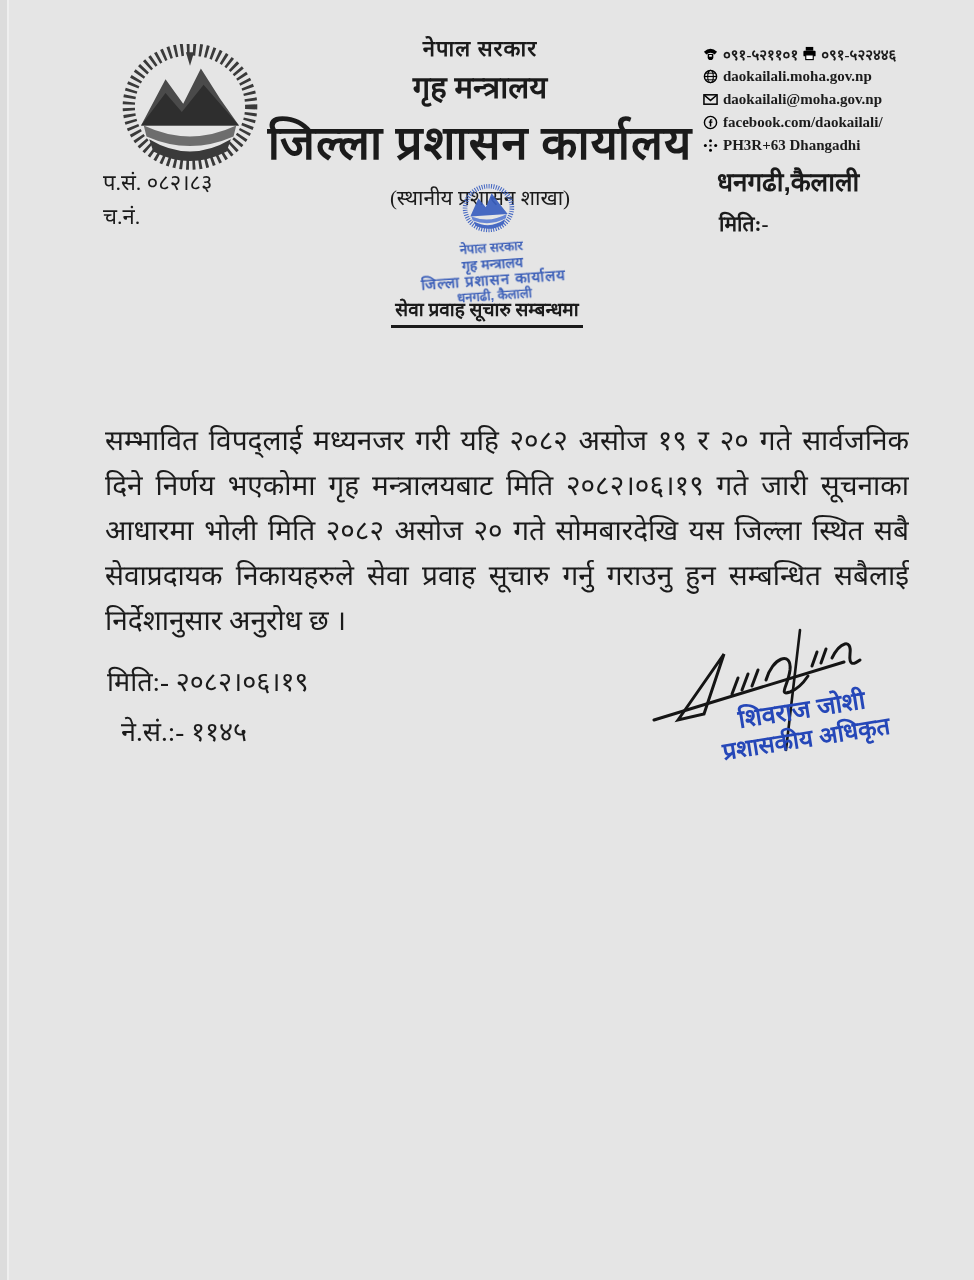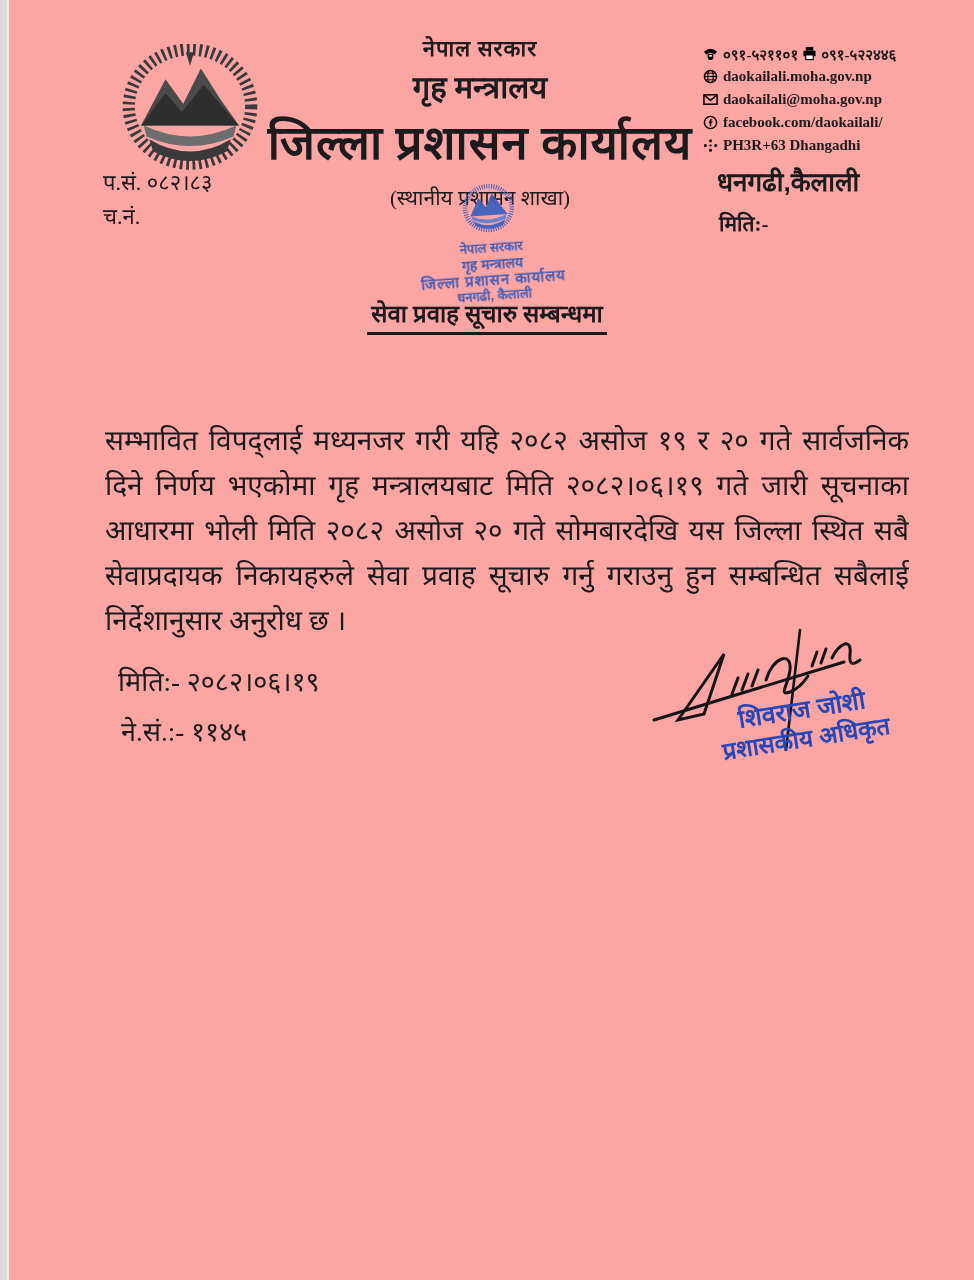--- a/index.html
+++ b/index.html
@@ -1,17 +1,17 @@
 <!DOCTYPE html>
 <html><head>
 <meta charset="utf-8">
 <style>
   html,body{margin:0;padding:0;background:#ffffff;}
   .page{
-    position:relative;width:974px;height:1280px;background:#fca5a5;overflow:hidden;
+    position:relative;width:974px;height:1280px;background:#e5e5e5;overflow:hidden;
     font-family:"Liberation Serif","DejaVu Serif",serif;color:#1b1b1b;
   }
   .scan-edge{position:absolute;left:0;top:0;width:7px;height:100%;background:#dcdcdc;}
   .scan-edge2{position:absolute;left:7px;top:0;width:2px;height:100%;background:#efefef;}
 
   
   .emblem{position:absolute;left:120px;top:44px;width:140px;height:136px;}
   .head-center{position:absolute;left:230px;top:32px;width:500px;text-align:center;}
   .gov-line{font-size:22px;font-weight:bold;letter-spacing:1px;}
   .ministry-line{font-size:31px;font-weight:bold;margin-top:3px;}
@@ -34,31 +34,31 @@
   .stamp svg{width:58px;height:52px;}
   .stamp .s1{font-size:13px;}
   .stamp .s2{font-size:14px;}
   .stamp .s3{font-size:15px;letter-spacing:1px;}
   .stamp .s4{font-size:13px;}
   .stamp div{color:#2f55b5;font-weight:bold;line-height:16px;
     font-family:"Liberation Sans","DejaVu Sans",sans-serif;filter:blur(.2px);}
 
   
   .subject-wrap{position:absolute;left:0;top:296px;width:974px;text-align:center;}
-  .subject{display:inline-block;font-size:24px;font-weight:bold;
+  .subject{display:inline-block;font-size:19px;font-weight:bold;
     border-bottom:3px solid #1b1b1b;padding:0 4px 3px 4px;}
 
   
   .body-block{position:absolute;left:105px;top:418px;width:804px;font-size:28px;}
   .bline{height:45px;line-height:45px;white-space:nowrap;}
   .bline.j{text-align:justify;text-align-last:justify;white-space:normal;
     word-spacing:2px;overflow:hidden;}
 
   
-  .f-date{position:absolute;left:118px;top:662px;font-size:27px;}
+  .f-date{position:absolute;left:107px;top:662px;font-size:27px;}
   .f-nesan{position:absolute;left:121px;top:712px;font-size:27px;}
 
   
   .sig-svg{position:absolute;left:648px;top:608px;width:240px;height:150px;}
   .sig-text{position:absolute;left:694px;top:694px;width:220px;text-align:center;
     transform:rotate(-9deg);color:#2547b8;font-weight:bold;
     font-family:"Liberation Sans","DejaVu Sans",sans-serif;}
   .sig-name{font-size:25px;line-height:30px;}
   .sig-title{font-size:24px;line-height:30px;}
 </style>

